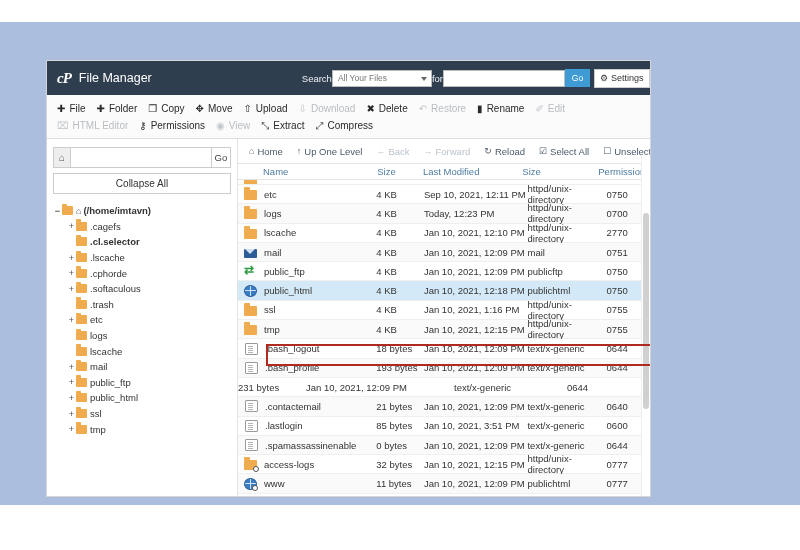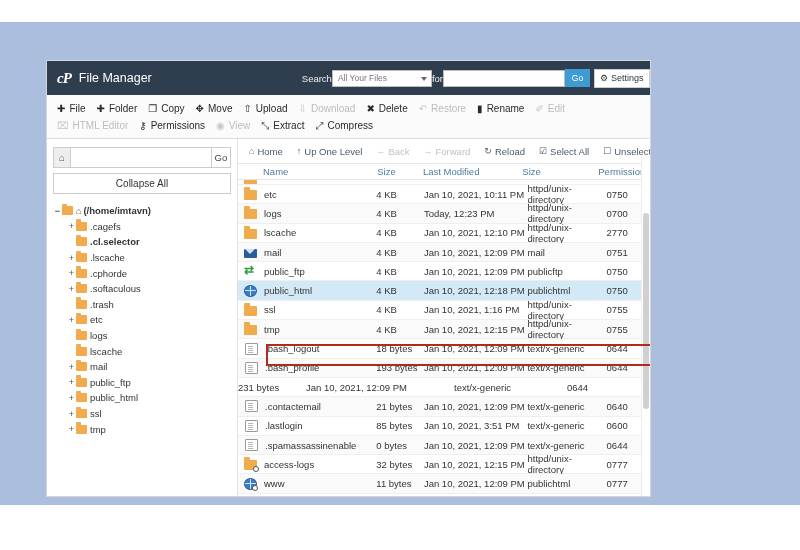--- a/index.html
+++ b/index.html
@@ -452,21 +452,21 @@
           <div class="c-name">
               <span class="ic ic-folder"></span>
             </div>
         </div>
       <div class="row">
             <div class="c-name">
               <span class="ic ic-folder"></span>
               <span>etc</span>
             </div>
             <div class="c-size">4 KB</div>
-            <div class="c-mod">Jan 10, 2021, 10:11 PM</div>
+            <div class="c-mod">Sep 10, 2021, 12:11 PM</div>
             <div class="c-type">httpd/unix-directory</div>
             <div class="c-perm">0750</div>
           </div>
           <div class="row alt">
             <div class="c-name">
               <span class="ic ic-folder"></span>
               <span>logs</span>
             </div>
             <div class="c-size">4 KB</div>
             <div class="c-mod">Today, 12:23 PM</div>

